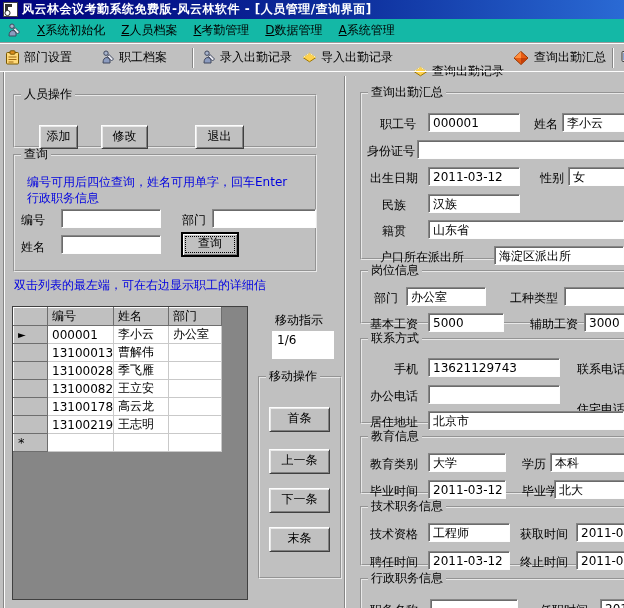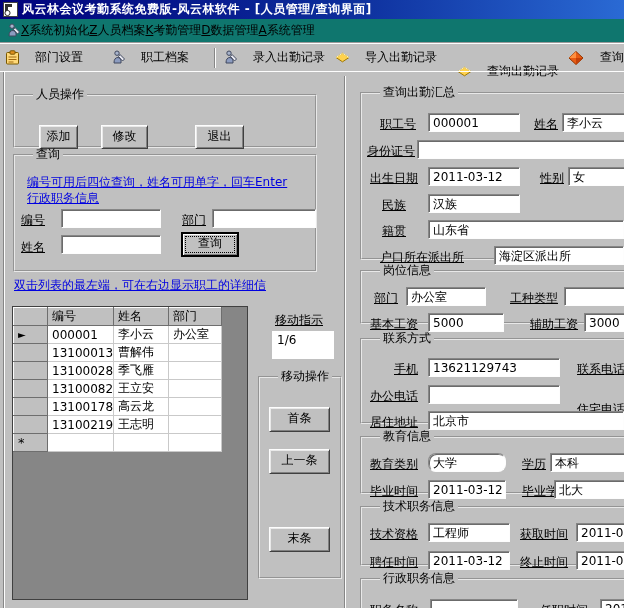--- a/index.html
+++ b/index.html
@@ -5,40 +5,40 @@
   html,body{margin:0;padding:0;background:#c0c0c0;}
   .screen{position:relative;width:624px;height:608px;background:#c0c0c0;overflow:hidden;
     font-family:"DejaVu Sans","Liberation Sans",sans-serif;font-size:12px;color:#000;}
   
   .titlebar{position:absolute;top:0;left:0;right:0;height:19px;
     background:linear-gradient(90deg,#00017c 0%,#0c2d9b 55%,#2a6ad4 100%);
     color:#fff;display:flex;align-items:center;gap:4px;padding:0 3px;font-weight:bold;}
   .titlebar .ttxt{white-space:nowrap;letter-spacing:0.5px;}
   .appicon{width:15px;height:15px;flex:0 0 auto;}
   
-  .menubar{position:absolute;top:19px;left:0;right:0;height:23px;background:#0f766e;
-    display:flex;align-items:center;gap:0;padding:0 6px;border-bottom:1px solid #9a9a9a;}
+  .menubar{position:absolute;top:19px;left:0;right:0;height:23px;background:#14b8a6;
+    display:flex;align-items:center;gap:16px;padding:0 6px;border-bottom:1px solid #9a9a9a;}
   .menu-item{white-space:nowrap;cursor:default;}
   .menu-item u{text-decoration:underline;}
   
   .toolbar{position:absolute;top:43px;left:0;right:0;height:27px;background:#c0c0c0;
     display:flex;align-items:center;border-top:1px solid #fdfdfd;border-bottom:1px solid #868686;}
-  .tbtn{display:flex;align-items:center;gap:15px;height:22px;padding:0 3px;white-space:nowrap;cursor:default;}
+  .tbtn{display:flex;align-items:center;gap:4px;height:22px;padding:0 3px;white-space:nowrap;cursor:default;}
   .tsep{width:2px;height:20px;border-left:1px solid #868686;border-right:1px solid #fdfdfd;margin:0 4px;}
   .ticon{width:15px;height:15px;flex:0 0 auto;}
   .hl{position:absolute;left:0;right:0;height:1px;background:#fdfdfd;top:71px;}
   .vl1{position:absolute;left:3px;top:72px;bottom:0;width:1px;background:#868686;}
   .vl2{position:absolute;left:4px;top:72px;bottom:0;width:1px;background:#fdfdfd;}
   .vdiv1{position:absolute;left:344px;top:76px;bottom:0;width:1px;background:#868686;}
   .vdiv2{position:absolute;left:345px;top:76px;bottom:0;width:1px;background:#fdfdfd;}
   
   fieldset.group{position:absolute;margin:0;padding:0;border:2px groove #e8e8e8;}
-  fieldset.group legend{margin-left:18px;padding:0 3px;white-space:nowrap;}
-  
-  .lbl{position:absolute;white-space:nowrap;text-decoration:underline;}
+  fieldset.group legend{margin-left:6px;padding:0 3px;white-space:nowrap;}
+  
+  .lbl{position:absolute;white-space:nowrap;}
   .field{position:absolute;height:19px;background:#fff;box-sizing:border-box;
     border:1px solid;border-color:#868686 #fdfdfd #fdfdfd #868686;
     box-shadow:inset 1px 1px 0 #6b6b6b;padding:1px 3px 0 4px;line-height:16px;
     white-space:nowrap;overflow:hidden;}
   input.field{font:inherit;color:#000;outline:none;}
   .btn{position:absolute;background:#c0c0c0;box-sizing:border-box;
     border:1px solid;border-color:#fdfdfd #404040 #404040 #fdfdfd;
     box-shadow:inset 1px 1px 0 #e9e9e9,inset -1px -1px 0 #808080;
     text-align:center;line-height:21px;cursor:default;white-space:nowrap;}
   .btn-default{border:2px solid #000;line-height:19px;
@@ -227,20 +227,21 @@
       </table>
   </div>
 
   <div class="lbl" style="left:275px;top:312px;">移动指示</div>
   <div class="indicator">1/6</div>
 
   <fieldset class="group" style="left:258px;top:368px;width:80px;height:207px;">
     <legend><span>移动操作</span></legend>
     <div class="btn" style="left:9px;top:22px;width:61px;height:25px;">首条</div>
     <div class="btn" style="left:9px;top:64px;width:61px;height:25px;">上一条</div>
+    <div class="btn" style="left:9px;top:103px;width:61px;height:25px;">下一条</div>
     <div class="btn" style="left:9px;top:142px;width:61px;height:25px;">末条</div>
   </fieldset>
 
   <fieldset class="group" style="left:360px;top:84px;width:272px;height:172px;">
     <legend><span>查询出勤汇总</span></legend>
     <div class="lbl" style="left:18px;top:15px;">职工号</div>
     <div class="field" style="left:66px;top:12px;width:92px;">000001</div>
     <div class="lbl" style="left:172px;top:15px;">姓名</div>
     <div class="field" style="left:200px;top:12px;width:100px;">李小云</div>
     <div class="lbl" style="left:5px;top:42px;">身份证号</div>
@@ -277,21 +278,21 @@
     <div class="lbl" style="left:8px;top:41px;">办公电话</div>
     <div class="field" style="left:66px;top:38px;width:132px;"></div>
     <div class="lbl" style="left:215px;top:54px;">住宅电话</div>
     <div class="lbl" style="left:8px;top:67px;">居住地址</div>
     <div class="field" style="left:66px;top:64px;width:196px;">北京市</div>
   </fieldset>
 
   <fieldset class="group" style="left:360px;top:428px;width:272px;height:62px;">
     <legend><span>教育信息</span></legend>
     <div class="lbl" style="left:8px;top:11px;">教育类别</div>
-    <div class="field" style="left:66px;top:8px;width:78px;border-radius:8px;">大学</div>
+    <div class="field" style="left:66px;top:8px;width:78px;">大学</div>
     <div class="lbl" style="left:160px;top:11px;">学历</div>
     <div class="field" style="left:188px;top:8px;width:76px;">本科</div>
     <div class="lbl" style="left:8px;top:38px;">毕业时间</div>
     <div class="field" style="left:66px;top:35px;width:78px;">2011-03-12</div>
     <div class="lbl" style="left:160px;top:38px;">毕业学校</div>
     <div class="field" style="left:192px;top:35px;width:72px;">北大</div>
   </fieldset>
 
   <fieldset class="group" style="left:360px;top:498px;width:272px;height:64px;">
     <legend><span>技术职务信息</span></legend>

